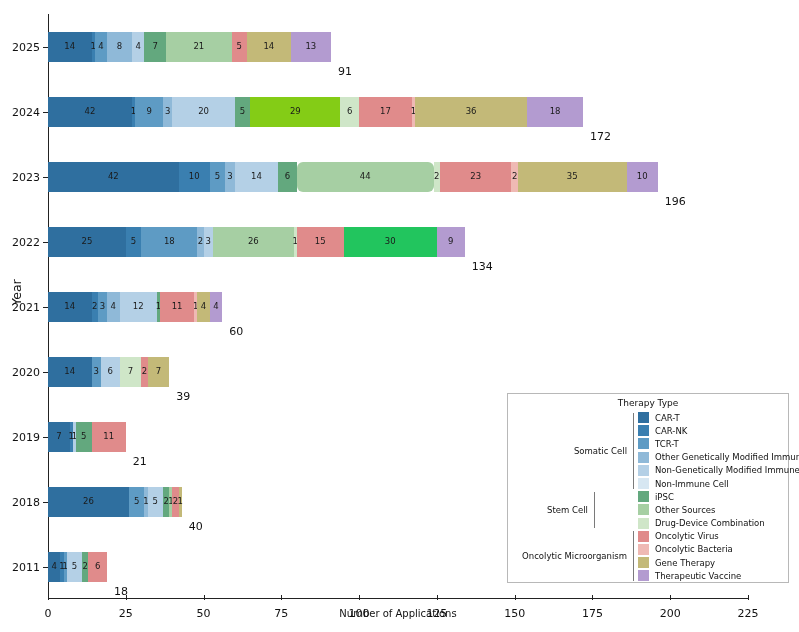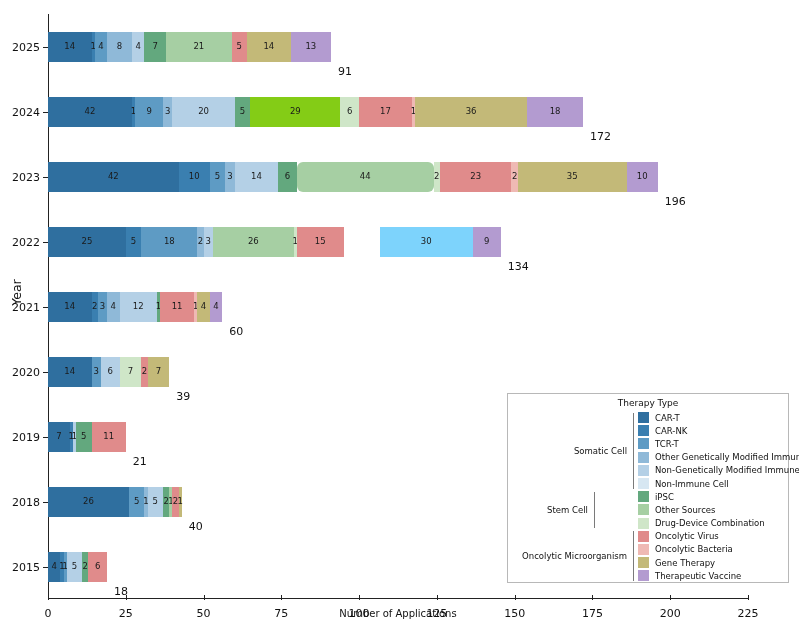--- a/index.html
+++ b/index.html
@@ -233,21 +233,21 @@
         <div class="tick-y-label" style="top: 227.5px;">2022</div>
         <div class="tick-y" style="top: 292.5px;"></div>
         <div class="tick-y-label" style="top: 292.5px;">2021</div>
         <div class="tick-y" style="top: 357.5px;"></div>
         <div class="tick-y-label" style="top: 357.5px;">2020</div>
         <div class="tick-y" style="top: 422.5px;"></div>
         <div class="tick-y-label" style="top: 422.5px;">2019</div>
         <div class="tick-y" style="top: 487.5px;"></div>
         <div class="tick-y-label" style="top: 487.5px;">2018</div>
         <div class="tick-y" style="top: 552.5px;"></div>
-        <div class="tick-y-label" style="top: 552.5px;">2015</div>
+        <div class="tick-y-label" style="top: 552.5px;">2011</div>
       </div>
     <div id="bars">
         <div class="bar-row" style="top: 17.5px;">
           <div class="seg" style="width: 43.5556px; background: rgb(47, 111, 159);">
             <span class="seg-label">14</span>
           </div>
           <div class="seg" style="width: 3.11111px; background: rgb(58, 127, 176);">
             <span class="seg-label">1</span>
           </div>
           <div class="seg" style="width: 12.4444px; background: rgb(94, 155, 196);">
@@ -372,21 +372,21 @@
           </div>
           <div class="seg" style="width: 80.8889px; background: rgb(166, 207, 163);">
             <span class="seg-label">26</span>
           </div>
           <div class="seg" style="width: 3.11111px; background: rgb(207, 230, 200);">
             <span class="seg-label">1</span>
           </div>
           <div class="seg" style="width: 46.6667px; background: rgb(224, 139, 139);">
             <span class="seg-label">15</span>
           </div>
-          <div class="seg" style="width: 93.3333px; background: #7dd3fc; margin-left: 36px;">
+          <div class="seg" style="width: 93.3333px; background: #22c55e;">
             <span class="seg-label">30</span>
           </div>
           <div class="seg" style="width: 28px; background: rgb(179, 155, 208);">
             <span class="seg-label">9</span>
           </div>
           <div class="bar-total">134</div>
         </div>
         <div class="bar-row" style="top: 277.5px;">
           <div class="seg" style="width: 43.5556px; background: rgb(47, 111, 159);">
             <span class="seg-label">14</span>

